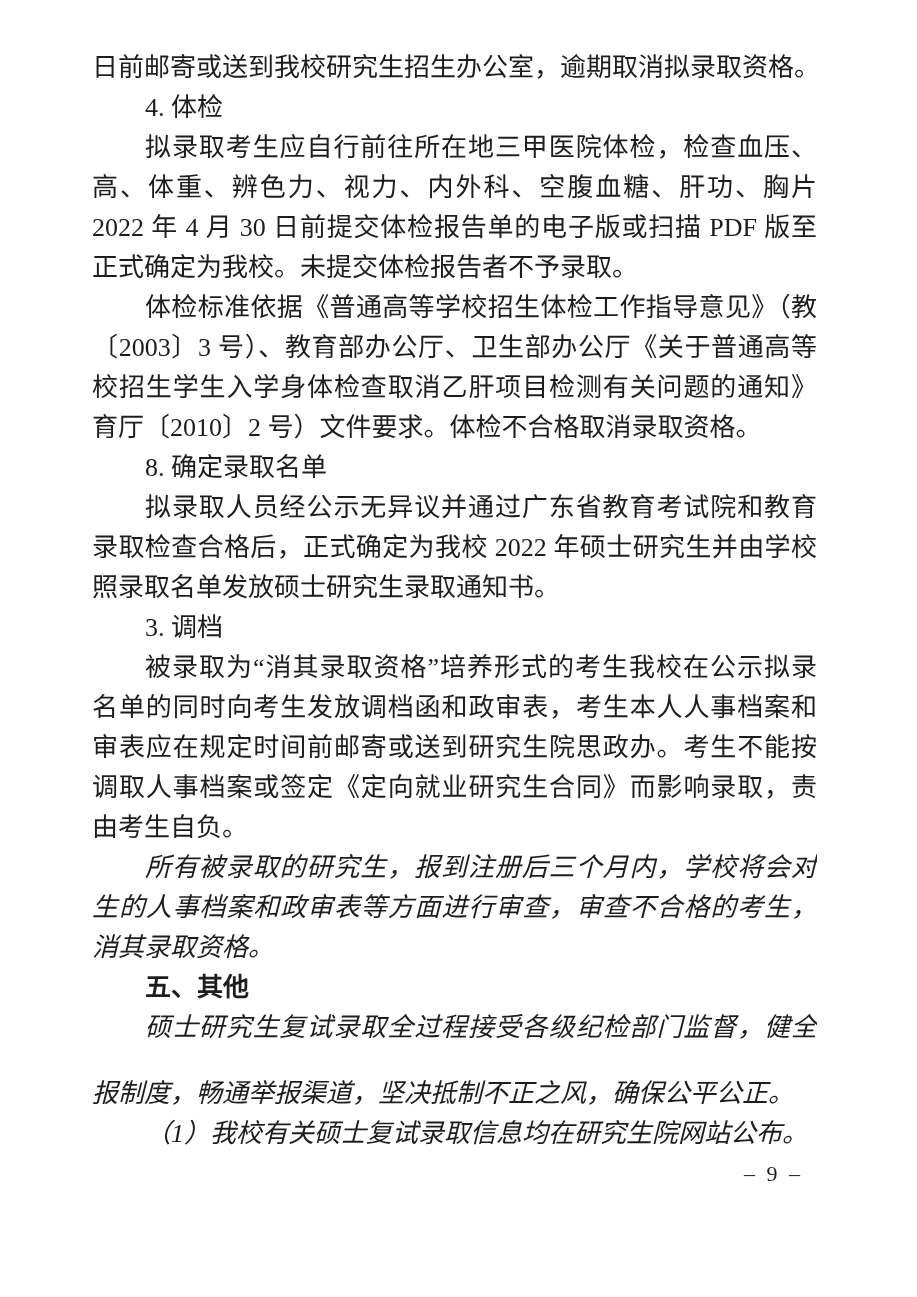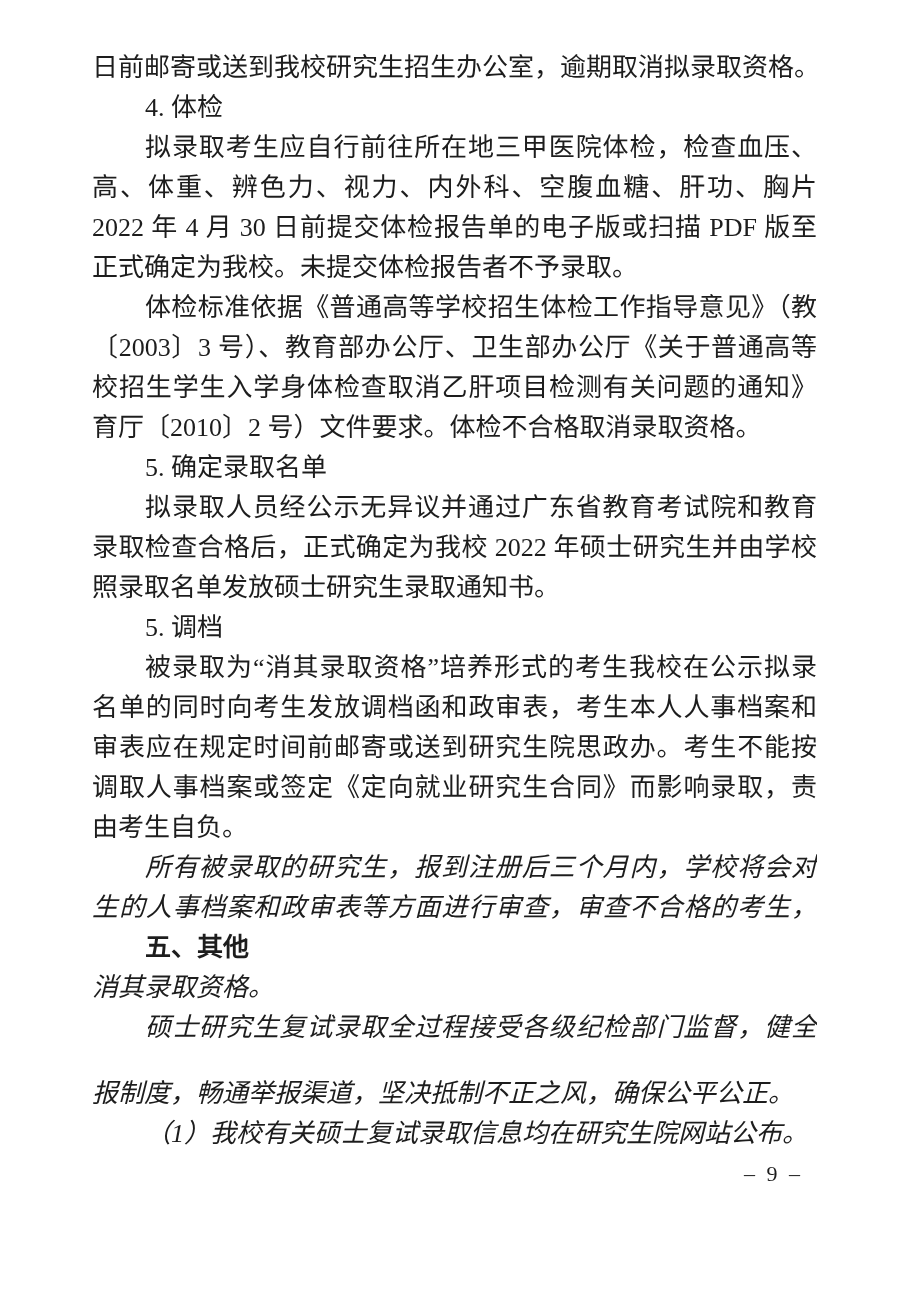--- a/index.html
+++ b/index.html
@@ -62,32 +62,32 @@
       <div class="line">日前邮寄或送到我校研究生招生办公室，逾期取消拟录取资格。</div>
       <div class="line indent">4. 体检</div>
       <div class="line indent fill">拟录取考生应自行前往所在地三甲医院体检，检查血压、身</div>
       <div class="line fill">高、体重、辨色力、视力、内外科、空腹血糖、肝功、胸片等。</div>
       <div class="line fill">2022 年 4 月 30 日前提交体检报告单的电子版或扫描 PDF 版至我</div>
       <div class="line">正式确定为我校。未提交体检报告者不予录取。</div>
       <div class="line indent fill">体检标准依据《普通高等学校招生体检工作指导意见》（教学</div>
       <div class="line fill">〔2003〕3 号）、教育部办公厅、卫生部办公厅《关于普通高等学</div>
       <div class="line fill">校招生学生入学身体检查取消乙肝项目检测有关问题的通知》（教</div>
       <div class="line">育厅〔2010〕2 号）文件要求。体检不合格取消录取资格。</div>
-      <div class="line indent">5. 确定录取名单</div>
+      <div class="line indent">8. 确定录取名单</div>
       <div class="line indent fill">拟录取人员经公示无异议并通过广东省教育考试院和教育部</div>
       <div class="line fill">录取检查合格后，正式确定为我校 2022 年硕士研究生并由学校按</div>
       <div class="line">照录取名单发放硕士研究生录取通知书。</div>
-      <div class="line indent">5. 调档</div>
+      <div class="line indent">3. 调档</div>
       <div class="line indent fill">被录取为“消其录取资格”培养形式的考生我校在公示拟录取</div>
       <div class="line fill">名单的同时向考生发放调档函和政审表，考生本人人事档案和政</div>
       <div class="line fill">审表应在规定时间前邮寄或送到研究生院思政办。考生不能按期</div>
       <div class="line fill">调取人事档案或签定《定向就业研究生合同》而影响录取，责任</div>
       <div class="line">由考生自负。</div>
       <div class="line indent fill kaiti">所有被录取的研究生，报到注册后三个月内，学校将会对考</div>
       <div class="line fill kaiti">生的人事档案和政审表等方面进行审查，审查不合格的考生，取</div>
+      <div class="line kaiti">消其录取资格。</div>
       <div class="line indent bold">五、其他</div>
-      <div class="line kaiti">消其录取资格。</div>
       <div class="line indent fill kaiti">硕士研究生复试录取全过程接受各级纪检部门监督，健全举</div>
       <div class="line kaiti gap">报制度，畅通举报渠道，坚决抵制不正之风，确保公平公正。</div>
       <div class="line indent kaiti">（1）我校有关硕士复试录取信息均在研究生院网站公布。</div>
     </div>
   <div class="page-number">– 9 –</div>
 </div>
 
 </body></html>

